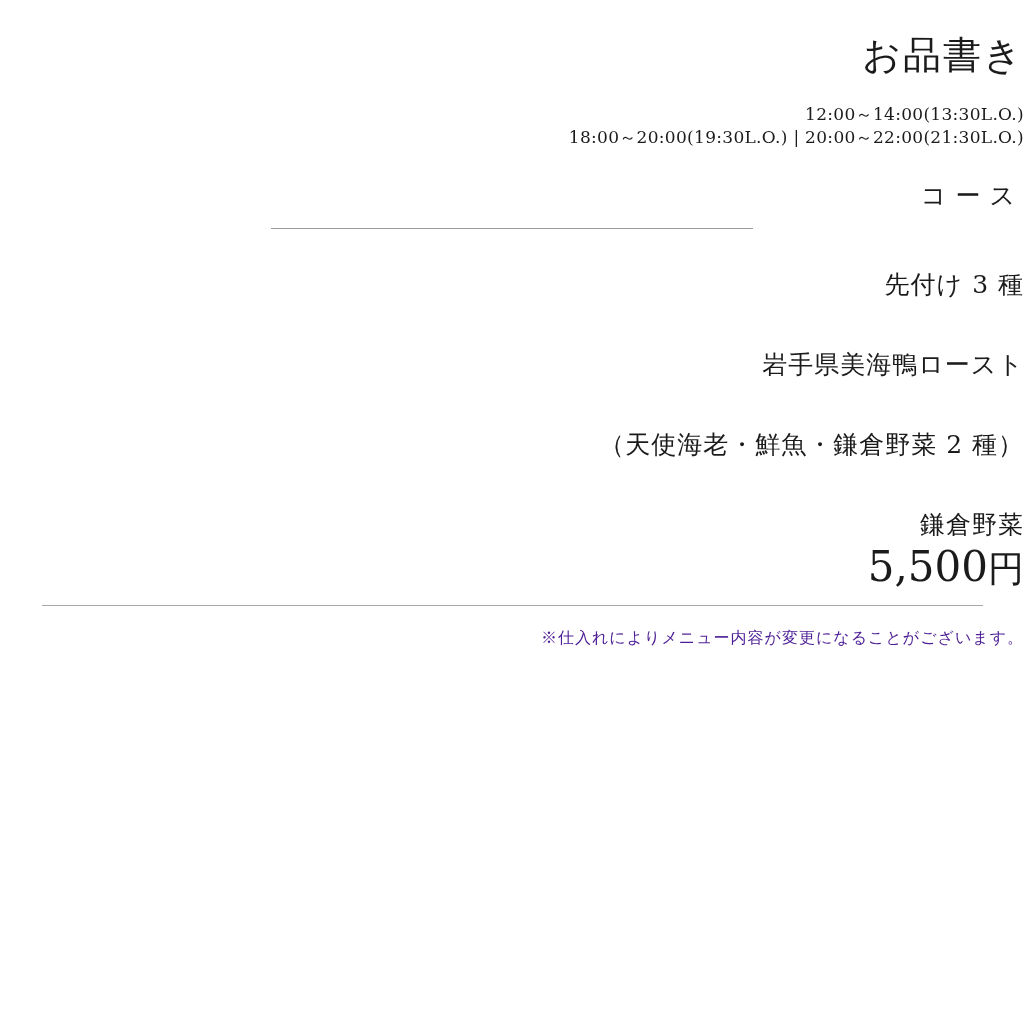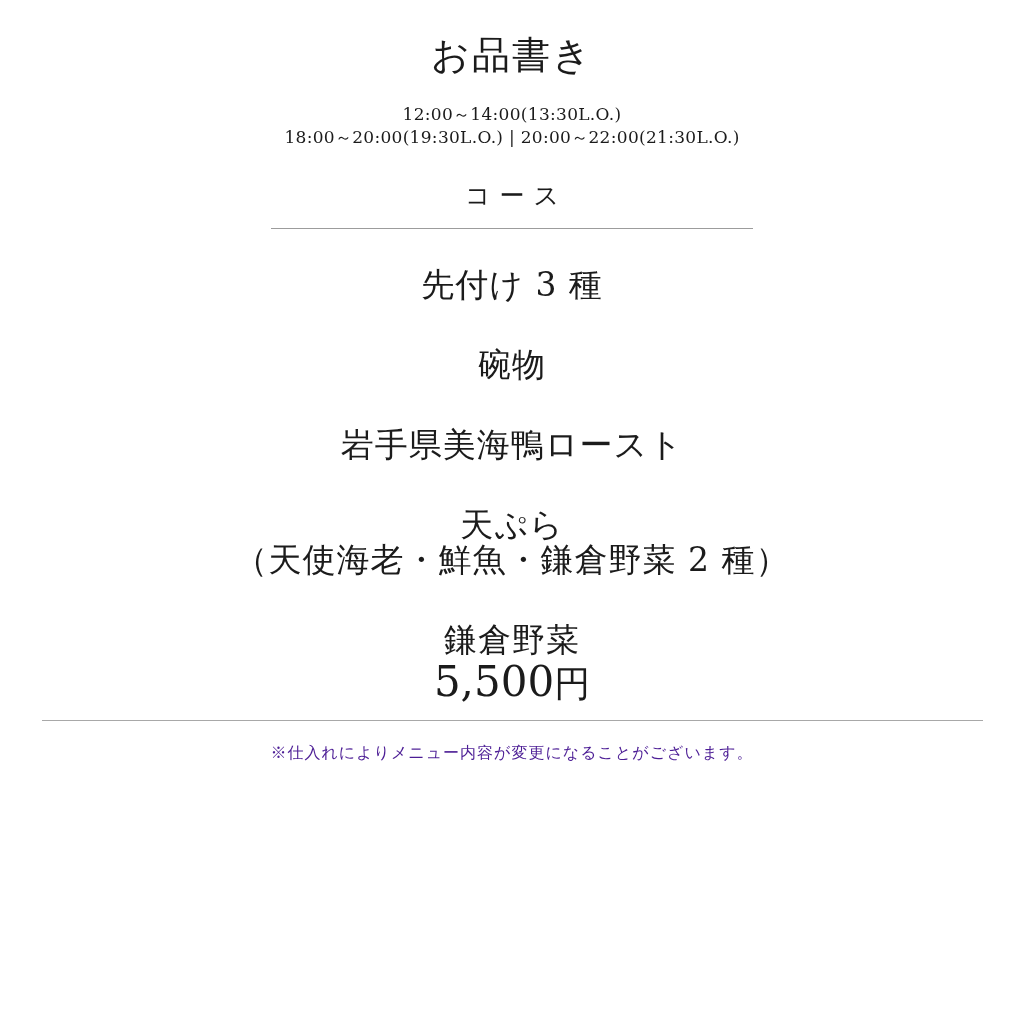--- a/index.html
+++ b/index.html
@@ -9,21 +9,21 @@
     width: 1024px;
     height: 1024px;
     background: #ffffff;
     font-family: "DejaVu Serif", "Liberation Serif", serif;
     color: #1b1b1b;
     overflow: hidden;
   }
   .menu-page {
     width: 1024px;
     height: 968px;
-    text-align: center;
+    text-align: right;
   }
   .page-title {
     margin: 0;
     padding-top: 33px;
     font-size: 38px;
     font-weight: normal;
     line-height: 44px;
     letter-spacing: 2px;
   }
   .hours {
@@ -49,21 +49,21 @@
     margin-top: 17px;
     width: 482px;
     border-top: 1px solid #9c9c9c;
   }
   .items {
     list-style: none;
     margin: 38px 0 0;
     padding: 0;
   }
   .items li {
-    font-size: 33px;
+    font-size: 25px;
     line-height: 35px;
     letter-spacing: 1px;
   }
   .items li + li { margin-top: 45px; }
   .item-subline { margin-top: 0; }
   .price {
     font-size: 42px;
     line-height: 50px;
   }
   .price .price-unit { font-size: 36px; }
@@ -94,27 +94,23 @@
 
   <h2 class="section-title">コース</h2>
 
   <div class="divider divider-top"></div>
 
   <ul class="items">
     <li>
       <span>先付け 3 種</span>
     </li>
     <li>
-      <span>碗物</span>
-    </li>
-    <li>
       <span>岩手県美海鴨ロースト</span>
     </li>
     <li>
-      <div>天ぷら</div>
       <div class="item-subline">（天使海老・鮮魚・鎌倉野菜 2 種）</div>
     </li>
     <li>
       <span>鎌倉野菜</span>
     </li>
   </ul>
 
   <div class="price">
     <span class="price-amount">5,500</span><span class="price-unit">円</span>
   </div>

